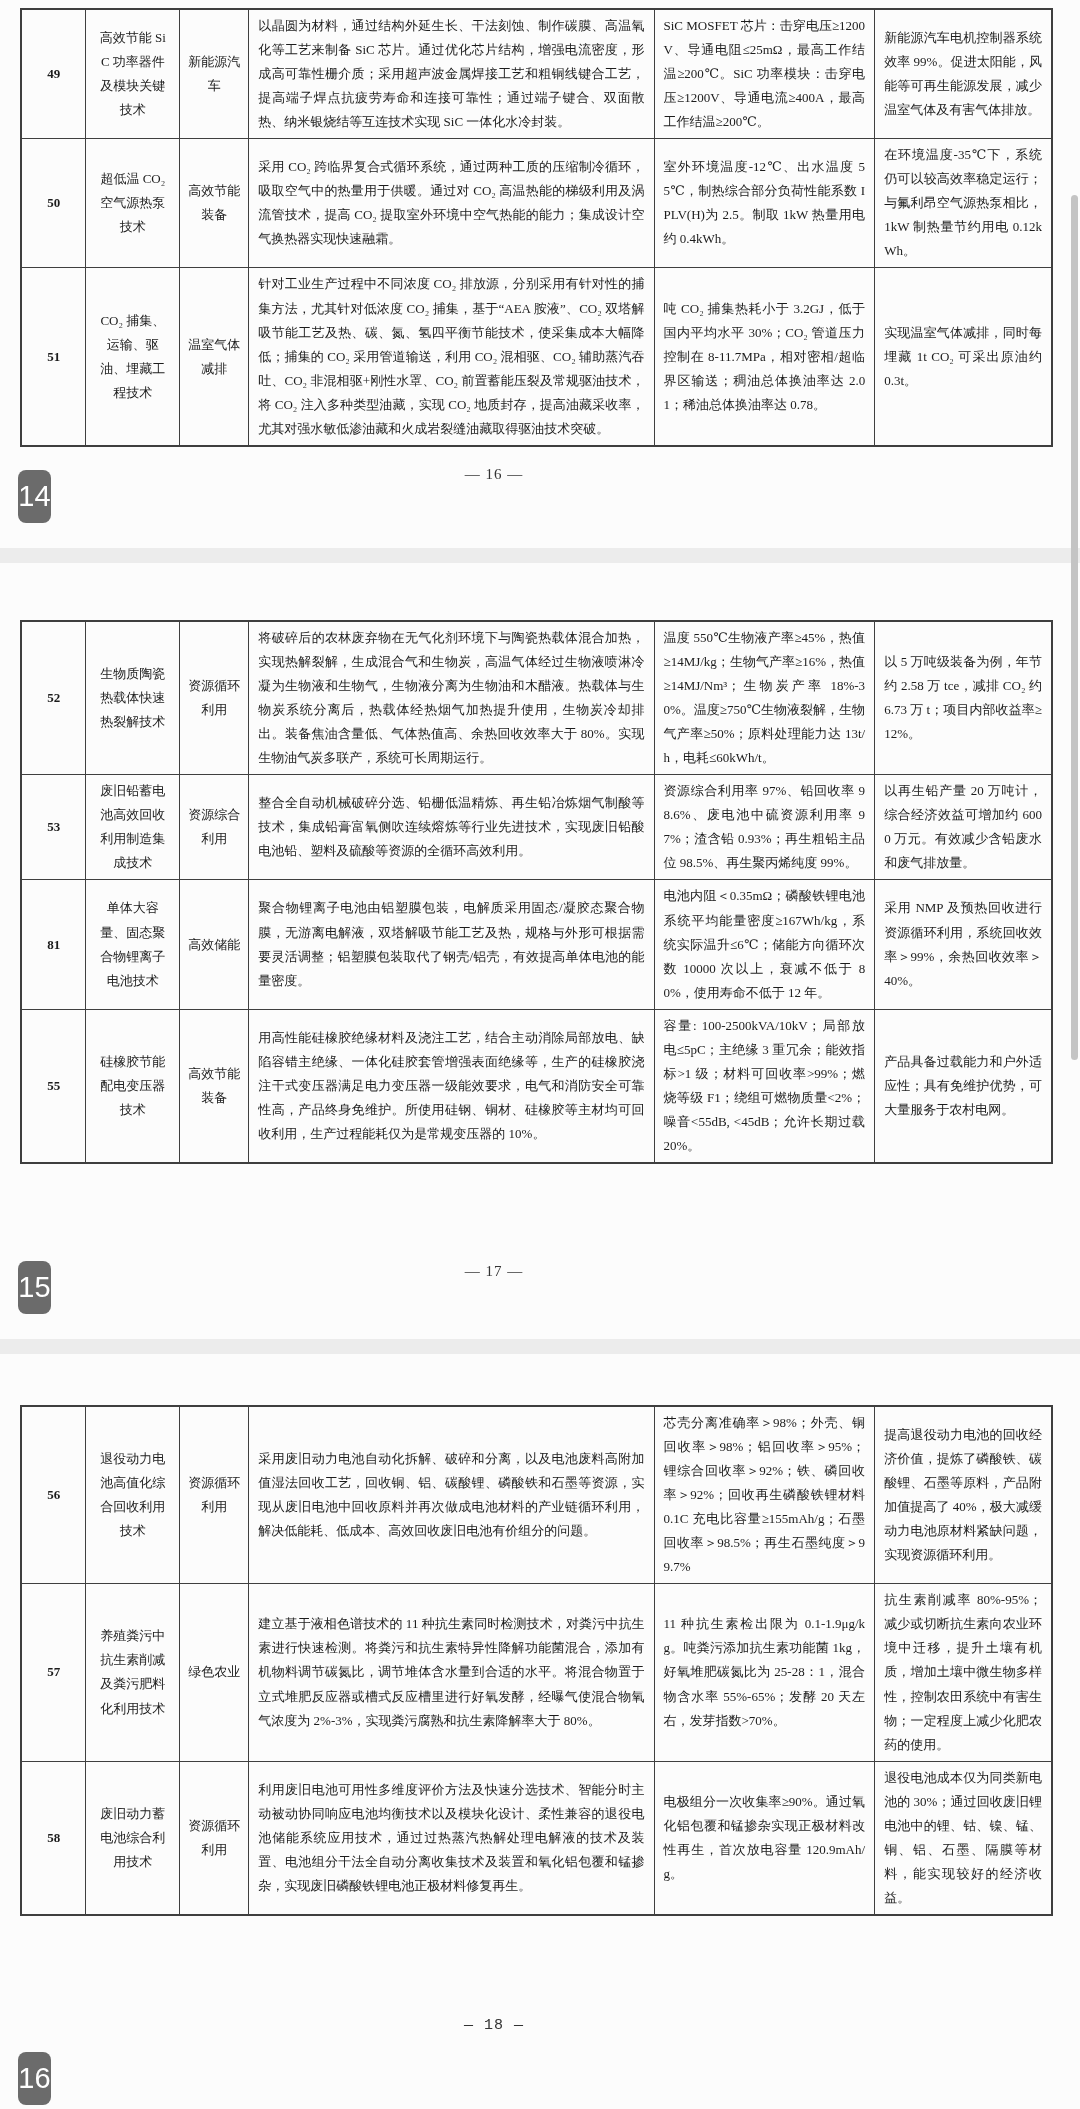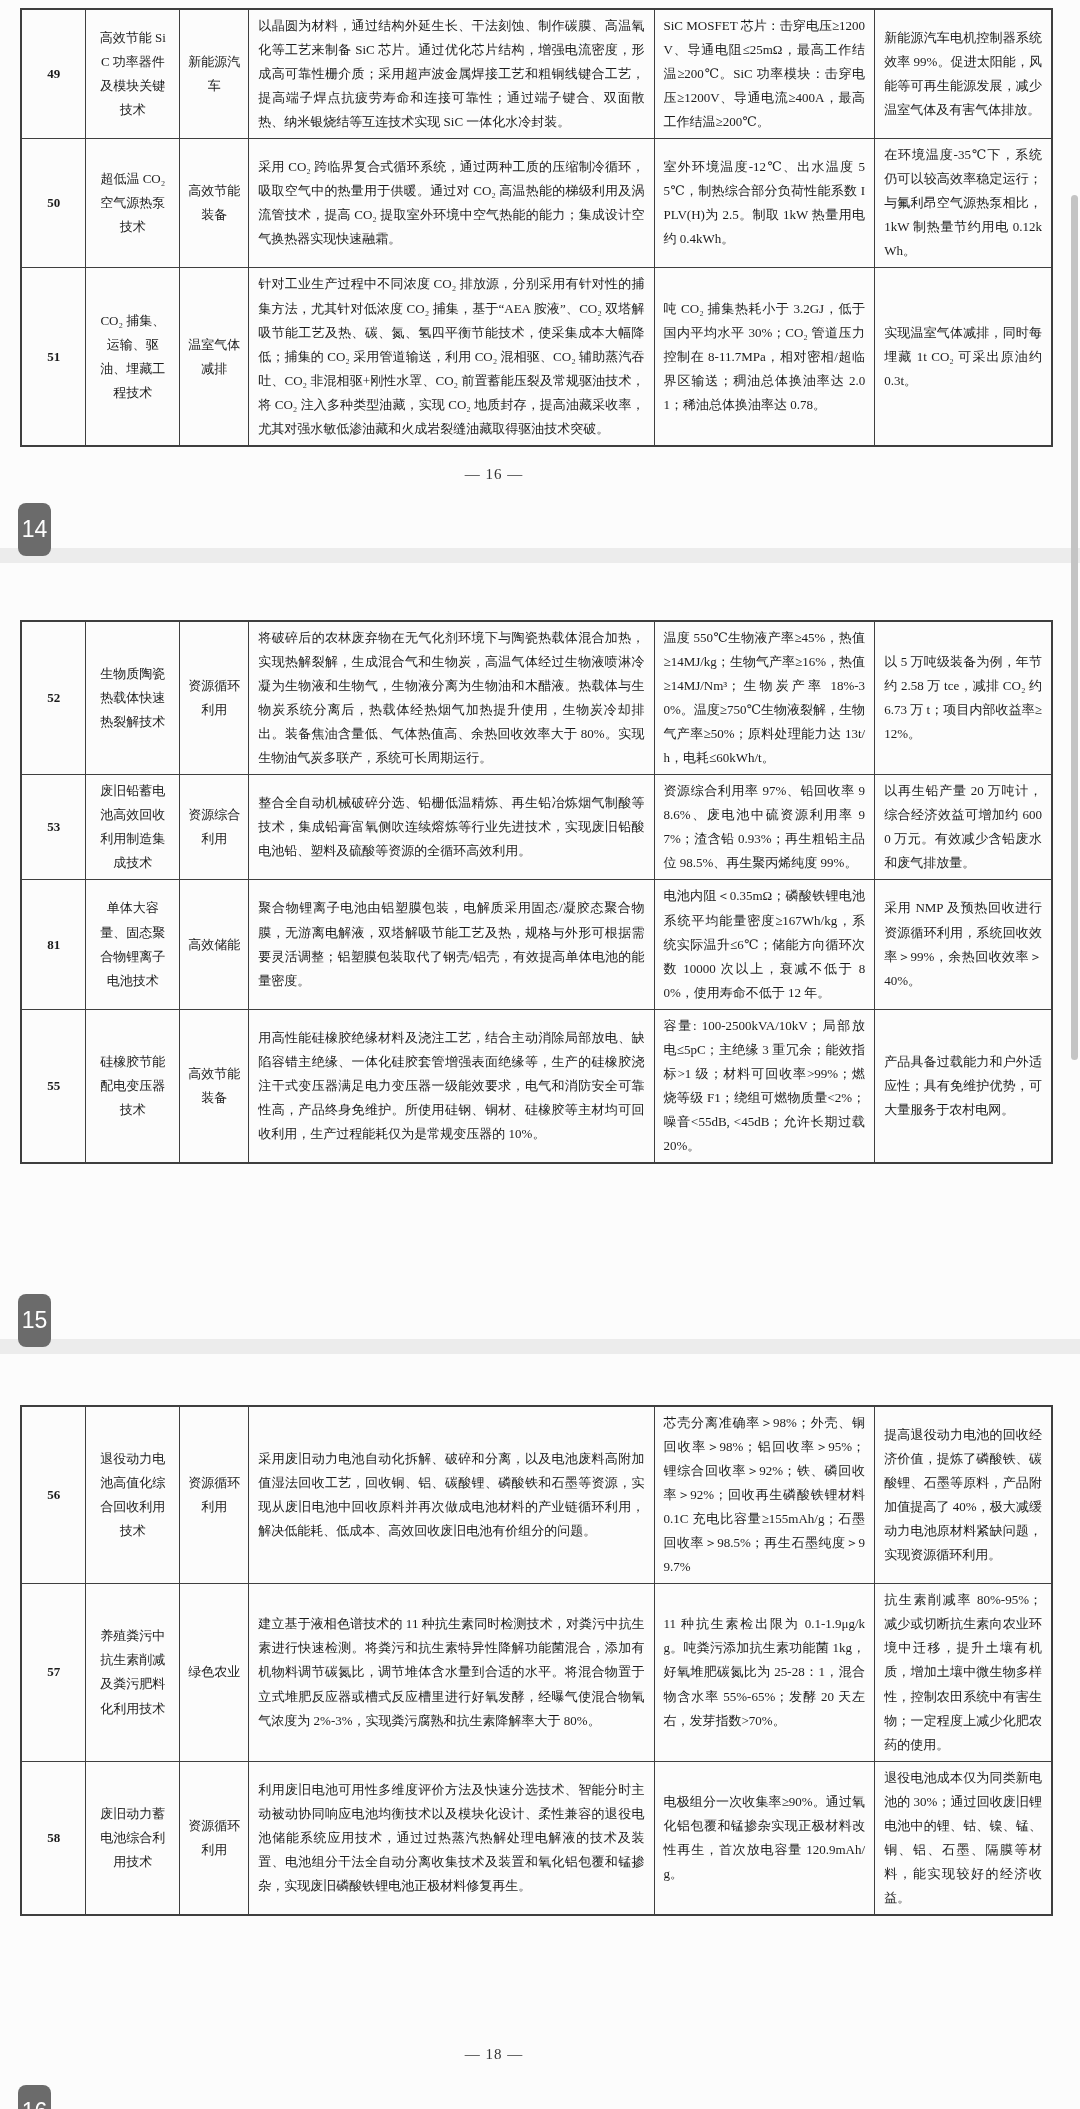--- a/index.html
+++ b/index.html
@@ -19,24 +19,24 @@
   td.c-desc{text-align:justify;}
   td.c-ind{text-align:justify;}
   td.c-res{text-align:justify;}
   .t1{margin-top:8px;}
   .t2{margin-top:57px;}
   .t3{margin-top:51px;}
   .pagenum{position:absolute;left:0;width:988px;text-align:center;
            font-size:15px;color:#333;letter-spacing:1px;}
   #pn16{top:466px;}
   #pn17{top:700px;}
-  #pn18{top:692px;}
+  #pn18{top:663px;font-family:Liberation Mono, monospace;}
   .badge{position:absolute;left:18px;width:33px;height:53px;background:#6b6b6b;
          border-radius:8px;color:#ffffff;display:flex;align-items:center;justify-content:center;
-         font-family:"Liberation Sans","DejaVu Sans",sans-serif;font-size:23px;margin-top:33px;}
+         font-family:"Liberation Sans","DejaVu Sans",sans-serif;font-size:29px;}
   #badge-14{top:470px;}
   #badge-15{top:1261px;}
   #badge-16{top:2052px;}
   .gap{position:absolute;left:0;width:1080px;height:15px;background:#ececec;}
   #gap-1{top:548px;}
   #gap-2{top:1339px;}
   .scroll-thumb{position:absolute;right:2px;top:195px;width:7px;height:865px;
                 background:#c4c4c4;border-radius:4px;}
 </style>
 </head>
@@ -131,20 +131,21 @@
           <tr>
             <td class="c-no">55</td>
             <td class="c-name">硅橡胶节能配电变压器技术</td>
             <td class="c-cat">高效节能装备</td>
             <td class="c-desc">用高性能硅橡胶绝缘材料及浇注工艺，结合主动消除局部放电、缺陷容错主绝缘、一体化硅胶套管增强表面绝缘等，生产的硅橡胶浇注干式变压器满足电力变压器一级能效要求，电气和消防安全可靠性高，产品终身免维护。所使用硅钢、铜材、硅橡胶等主材均可回收利用，生产过程能耗仅为是常规变压器的 10%。</td>
             <td class="c-ind">容量: 100-2500kVA/10kV；局部放电≤5pC；主绝缘 3 重冗余；能效指标&gt;1 级；材料可回收率&gt;99%；燃烧等级 F1；绕组可燃物质量&lt;2%；噪音&lt;55dB, &lt;45dB；允许长期过载 20%。</td>
             <td class="c-res">产品具备过载能力和户外适应性；具有免维护优势，可大量服务于农村电网。</td>
           </tr>
         </tbody>
     </table>
+    <div class="pagenum" id="pn17">— 17 —</div>
   </section>
 
   <div class="gap" id="gap-2"></div>
 
   <section class="page" id="page-18">
     <table class="doc-table t3">
       <colgroup>
         <col style="width:6.3%">
           <col style="width:9.1%">
           <col style="width:6.7%">

